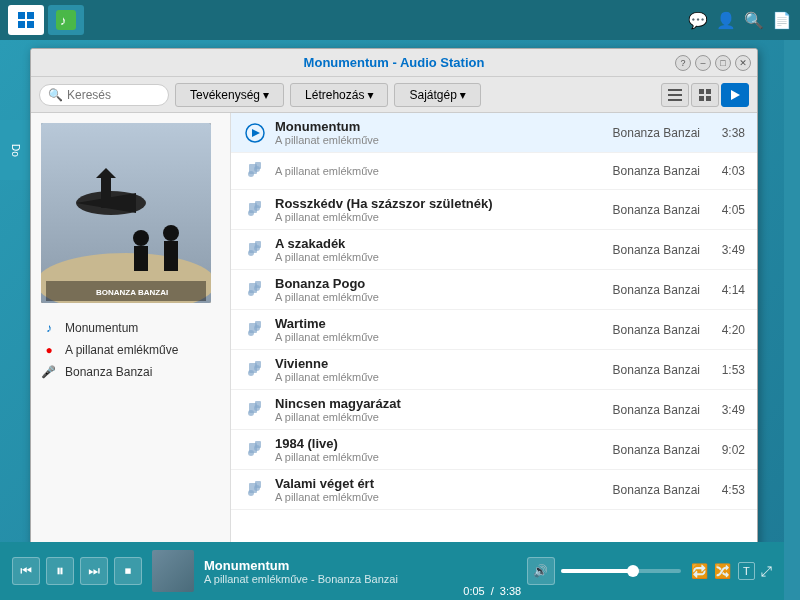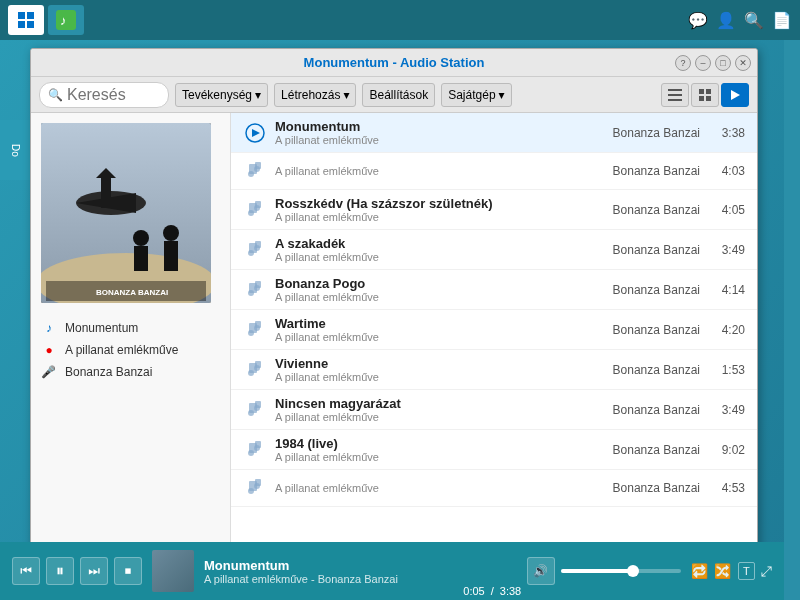--- a/index.html
+++ b/index.html
@@ -48,23 +48,23 @@
       height: 36px; background: #e8e8e8;
       border-bottom: 1px solid #ccc;
       display: flex; align-items: center; padding: 0 8px; gap: 6px;
       flex-shrink: 0;
     }
     .search-box {
       display: flex; align-items: center;
       background: #fff; border: 1px solid #ccc; border-radius: 12px;
       padding: 3px 8px; gap: 4px; width: 130px;
     }
-    .search-box input { border: none; outline: none; font-size: 16px; width: 100px; background: transparent; }
+    .search-box input { border: none; outline: none; font-size: 12px; width: 100px; background: transparent; }
     .toolbar-btn {
-      padding: 4px 6px; background: #e0e0e0; border: 1px solid #bbb;
+      padding: 4px 14px; background: #e0e0e0; border: 1px solid #bbb;
       border-radius: 3px; cursor: pointer; font-size: 12px; display: flex; align-items: center; gap: 3px;
     }
     .toolbar-spacer { flex: 1; }
     .view-icons { display: flex; gap: 2px; }
     .view-btn {
       width: 28px; height: 24px; background: #e0e0e0; border: 1px solid #bbb;
       border-radius: 3px; cursor: pointer; display: flex; align-items: center; justify-content: center;
     }
     .view-btn.active { background: #0070c8; color: #fff; border-color: #0070c8; }
 
@@ -191,23 +191,20 @@
       </div>
       <div class="toolbar-btn">
         <span>Tevékenység</span>
         <span>▾</span>
       </div>
       <div class="toolbar-btn">
         <span>Létrehozás</span>
         <span>▾</span>
       </div>
       <div class="toolbar-btn">
-        <span>Beállítások</span>
-      </div>
-      <div class="toolbar-btn">
         <span>Sajátgép</span>
         <span>▾</span>
       </div>
       <div class="toolbar-spacer"></div>
       <div class="view-icons">
         <div class="view-btn">
           <svg width="14" height="12" viewBox="0 0 14 12">
               <rect y="0" width="14" height="2" fill="#555"></rect>
               <rect y="5" width="14" height="2" fill="#555"></rect>
               <rect y="10" width="14" height="2" fill="#555"></rect>
@@ -422,20 +419,21 @@
           <div class="track-item">
     <div class="track-play-icon">
       <svg width="20" height="20" viewBox="0 0 20 20">
                 <rect x="4" y="3" width="8" height="10" rx="1" fill="#88aacc" opacity="0.7"></rect>
                 <rect x="10" y="1" width="6" height="7" rx="1" fill="#88aacc" opacity="0.7"></rect>
                 <circle cx="6" cy="13" r="3" fill="#88aacc" opacity="0.7"></circle>
                 <circle cx="12" cy="8" r="3" fill="#88aacc" opacity="0.7"></circle>
               </svg>
     </div>
     <div class="track-info">
+      <div class="track-title">Valami véget ért</div>
       <div class="track-subtitle">A pillanat emlékműve</div>
     </div>
     <div class="track-artist">Bonanza Banzai</div>
     <div class="track-duration">4:53</div>
   </div>
         </div>
     </div>
   </div>
 
   <div class="now-playing-bar">

